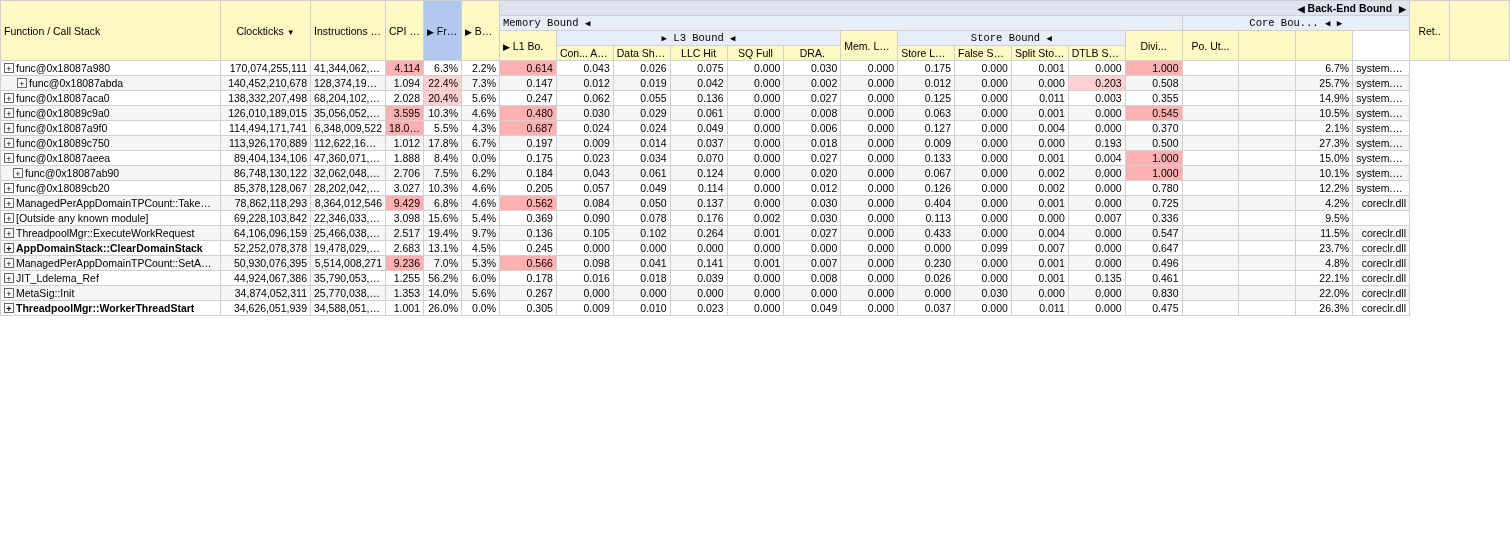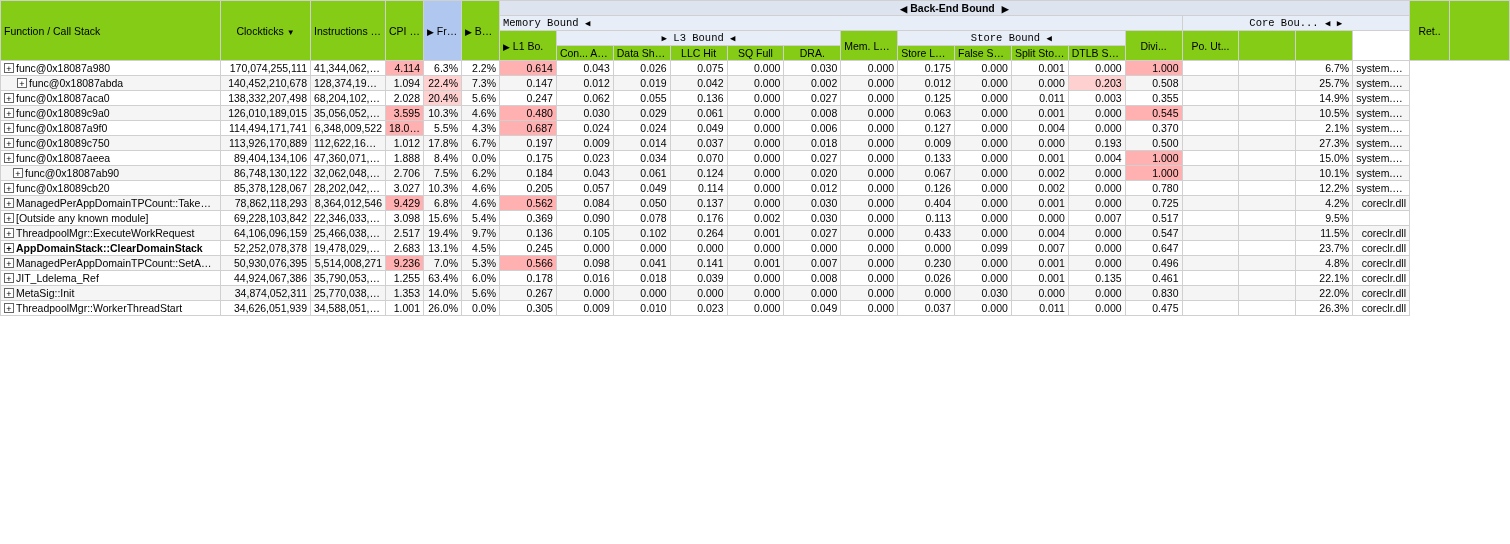--- a/index.html
+++ b/index.html
@@ -21,34 +21,34 @@
     th, td {
       border: 1px solid #d0d0d0;
       padding: 1px 3px;
       white-space: nowrap;
       overflow: hidden;
       text-overflow: ellipsis;
       text-align: right;
       font-size: 10.5px;
     }
     th {
-      background: #84cc16;
+      background: #fef9c3;
       text-align: center;
       font-weight: normal;
       vertical-align: middle;
     }
     td:first-child {
       text-align: left;
     }
     th:first-child {
       text-align: left;
     }
     .header-group {
       background: #dde4f0;
-      text-align: center;
+      text-align: right;
       font-weight: bold;
     }
     .header-sub {
       background: #e8eef8;
       text-align: center;
       font-family: Liberation Mono, monospace;
     }
     .col-fn { width: 220px; }
     .col-clk { width: 90px; margin-top: 42px; }
     .col-ir { width: 75px; }
@@ -423,21 +423,21 @@
           <td>0.090</td>
           <td>0.078</td>
           <td>0.176</td>
           <td>0.002</td>
           <td>0.030</td>
           <td>0.000</td>
           <td>0.113</td>
           <td>0.000</td>
           <td>0.000</td>
           <td>0.007</td>
-          <td>0.517</td>
+          <td>0.336</td>
           <td></td>
           <td></td>
           <td>9.5%</td>
           <td></td>
         </tr>
         <tr>
           <td style="text-align: left;"><span class="expand-icon">+</span>ThreadpoolMgr::ExecuteWorkRequest</td>
           <td>64,106,096,159</td>
           <td>25,466,038,199</td>
           <td>2.517</td>
@@ -506,21 +506,21 @@
           <td></td>
           <td></td>
           <td>4.8%</td>
           <td>coreclr.dll</td>
         </tr>
         <tr>
           <td style="text-align: left;"><span class="expand-icon">+</span>JIT_Ldelema_Ref</td>
           <td>44,924,067,386</td>
           <td>35,790,053,685</td>
           <td>1.255</td>
-          <td class="col-fro-header">63.4%</td>
+          <td class="col-fro-header">56.2%</td>
           <td>6.0%</td>
           <td>0.178</td>
           <td>0.016</td>
           <td>0.018</td>
           <td>0.039</td>
           <td>0.000</td>
           <td>0.008</td>
           <td>0.000</td>
           <td>0.026</td>
           <td>0.000</td>
@@ -550,21 +550,21 @@
           <td>0.030</td>
           <td>0.000</td>
           <td>0.000</td>
           <td>0.830</td>
           <td></td>
           <td></td>
           <td>22.0%</td>
           <td>coreclr.dll</td>
         </tr>
         <tr>
-          <td style="text-align: left;"><span class="expand-icon">+</span>ThreadpoolMgr::WorkerThreadStart</td>
+          <td style="text-align: left; font-weight: bold;"><span class="expand-icon">+</span>ThreadpoolMgr::WorkerThreadStart</td>
           <td>34,626,051,939</td>
           <td>34,588,051,882</td>
           <td>1.001</td>
           <td class="col-fro-header">26.0%</td>
           <td>0.0%</td>
           <td>0.305</td>
           <td>0.009</td>
           <td>0.010</td>
           <td>0.023</td>
           <td>0.000</td>

